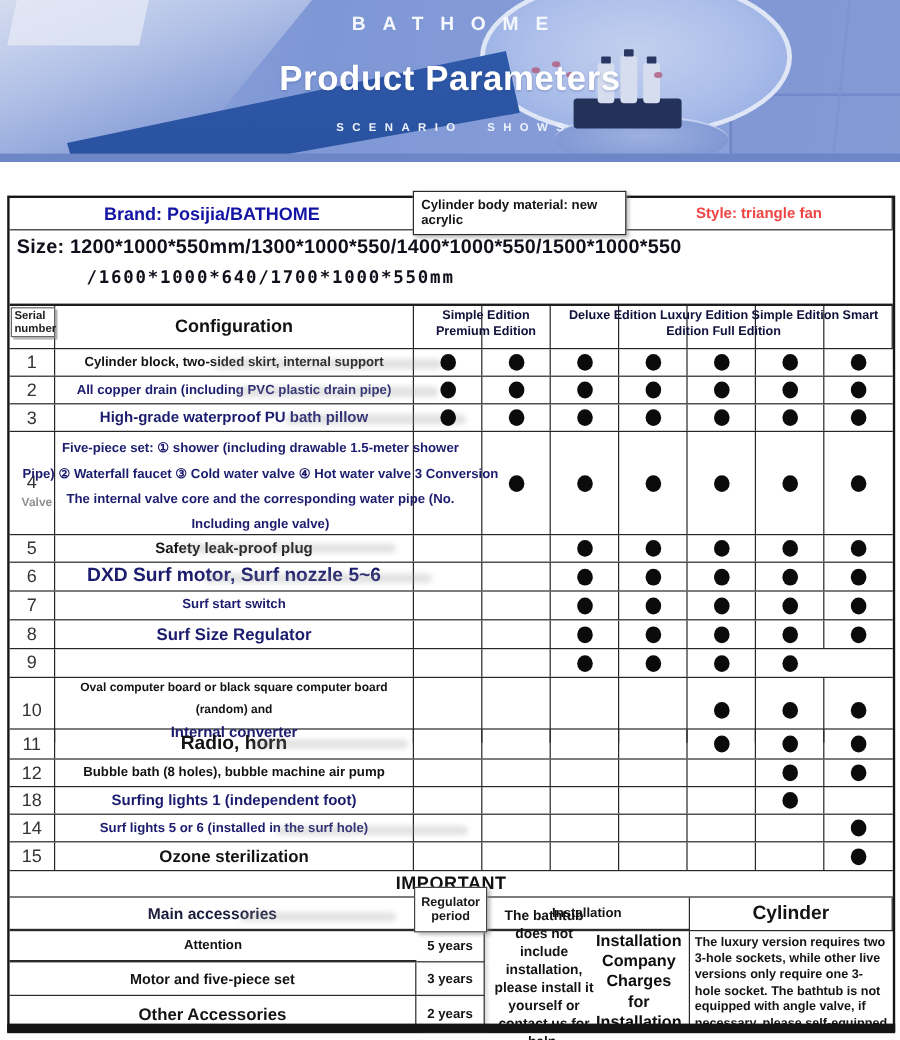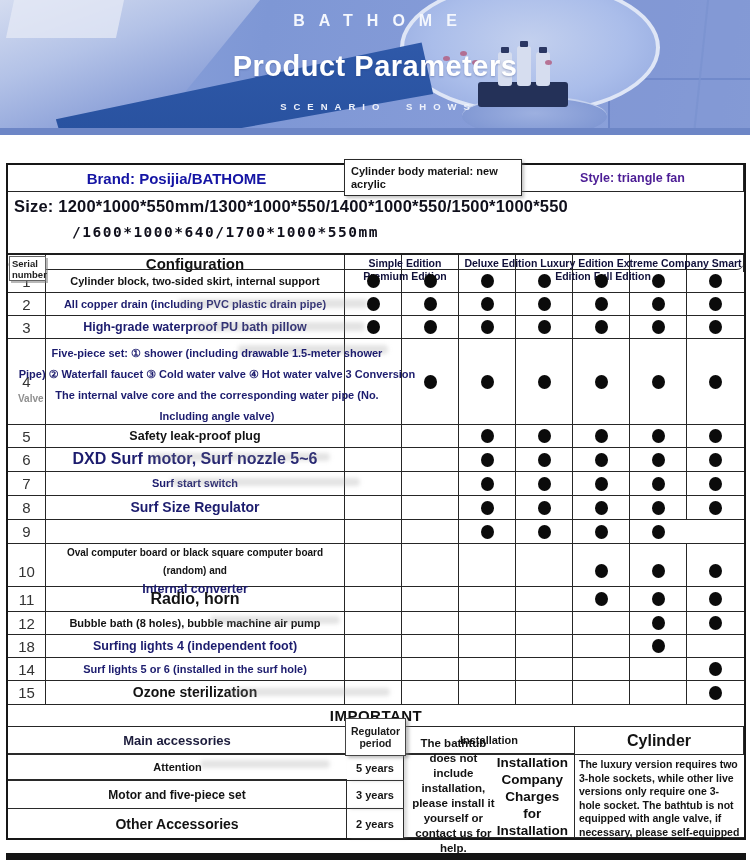--- a/index.html
+++ b/index.html
@@ -47,28 +47,28 @@
   .cell{border-right:1px solid #262626;display:flex;align-items:center;justify-content:center;text-align:center;overflow:visible;}
   .cell:last-child{border-right:none;}
 
   .brand-row{grid-template-columns:337px 176px 1fr;height:27px;}
   .brand-cell{border-right:none;font-size:15px;font-weight:bold;color:#1414a4;}
   .material-cell{border-right:none;}
   .material-box{position:absolute;left:336px;top:-6px;width:178px;height:37px;background:#fff;
         border:1px solid #2a2a2a;box-shadow:2px 2px 3px rgba(120,120,120,.45);z-index:6;
         display:flex;align-items:center;padding:1px 6px;font-size:11px;font-weight:bold;color:#141414;
         line-height:12.5px;text-align:left;}
-  .style-cell{border-left:1px solid #262626;font-size:12.5px;font-weight:bold;color:#4c1d95;}
+  .style-cell{border-left:1px solid #262626;font-size:12.5px;font-weight:bold;color:#ef4444;}
 
   .size-row{height:63px;border-bottom:2px solid #1d1d1d;padding:5px 0 0 6px;}
   .size1{font-size:16.5px;font-weight:bold;color:#10101c;letter-spacing:.2px;}
   .size2{margin:8px 0 0 58px;font-family:"DejaVu Sans Mono",monospace;font-size:14.5px;font-weight:bold;color:#10101c;letter-spacing:1.5px;}
 
   .grid-cfg{grid-template-columns:38px 299px repeat(7,1fr);}
-  .header-row{height:15px;border-radius:11px;}
+  .header-row{height:36px;}
   .serial-cell{position:relative;border-right:1px solid #262626;}
   .serial-box{position:absolute;left:1px;top:1px;width:37px;height:25px;background:#fff;border:1px solid #666;
         box-shadow:2px 2px 0 rgba(125,125,125,.55);font-size:9.5px;font-weight:bold;color:#222;
         line-height:11px;padding:1px 0 0 2px;text-align:left;z-index:4;}
   .config-head{font-size:15px;font-weight:bold;color:#121212;}
   .hcell{border-right:1px solid #262626;}
   .ed-group{position:absolute;top:2px;font-size:10.5px;font-weight:bold;color:#10103a;line-height:12.5px;text-align:center;z-index:3;}
   .ed1{left:340px;width:114px;}
   .ed2{left:452px;width:286px;}
 
@@ -175,21 +175,21 @@
       <div class="cell hcell"></div>
       <div class="cell hcell"></div>
       <div class="cell hcell"></div>
       <div class="cell hcell"></div>
       <div class="cell hcell"></div>
       <div class="cell hcell"></div>
       <div class="ed-group ed1">
         <div>Simple Edition</div>
         <div>Premium Edition</div>
       </div>
-      <div class="ed-group ed2">Deluxe Edition Luxury Edition Extreme Company Smart Edition Full Edition</div>
+      <div class="ed-group ed2">Deluxe Edition Luxury Edition Simple Edition Smart Edition Full Edition</div>
     </div>
 
     <div id="config-rows">
         <div class="row cfg-row" style="height: 23px;">
           <div class="cell">
             <div class="serial-num">1</div>
           </div>
           <div class="cell">
             <div class="cfg-label c-black sz-s">Cylinder block, two-sided skirt, internal support</div>
           </div>
@@ -500,21 +500,21 @@
           </div>
           <div class="cell dot-cell">
             <div class="dot"></div>
           </div>
         </div>
         <div class="row cfg-row" style="height: 23px;">
           <div class="cell">
             <div class="serial-num">18</div>
           </div>
           <div class="cell">
-            <div class="cfg-label c-navy sz-m">Surfing lights 4 (independent foot)</div>
+            <div class="cfg-label c-navy sz-m">Surfing lights 1 (independent foot)</div>
           </div>
           <div class="cell dot-cell"></div>
           <div class="cell dot-cell"></div>
           <div class="cell dot-cell"></div>
           <div class="cell dot-cell"></div>
           <div class="cell dot-cell"></div>
           <div class="cell dot-cell">
             <div class="dot"></div>
           </div>
           <div class="cell dot-cell"></div>

